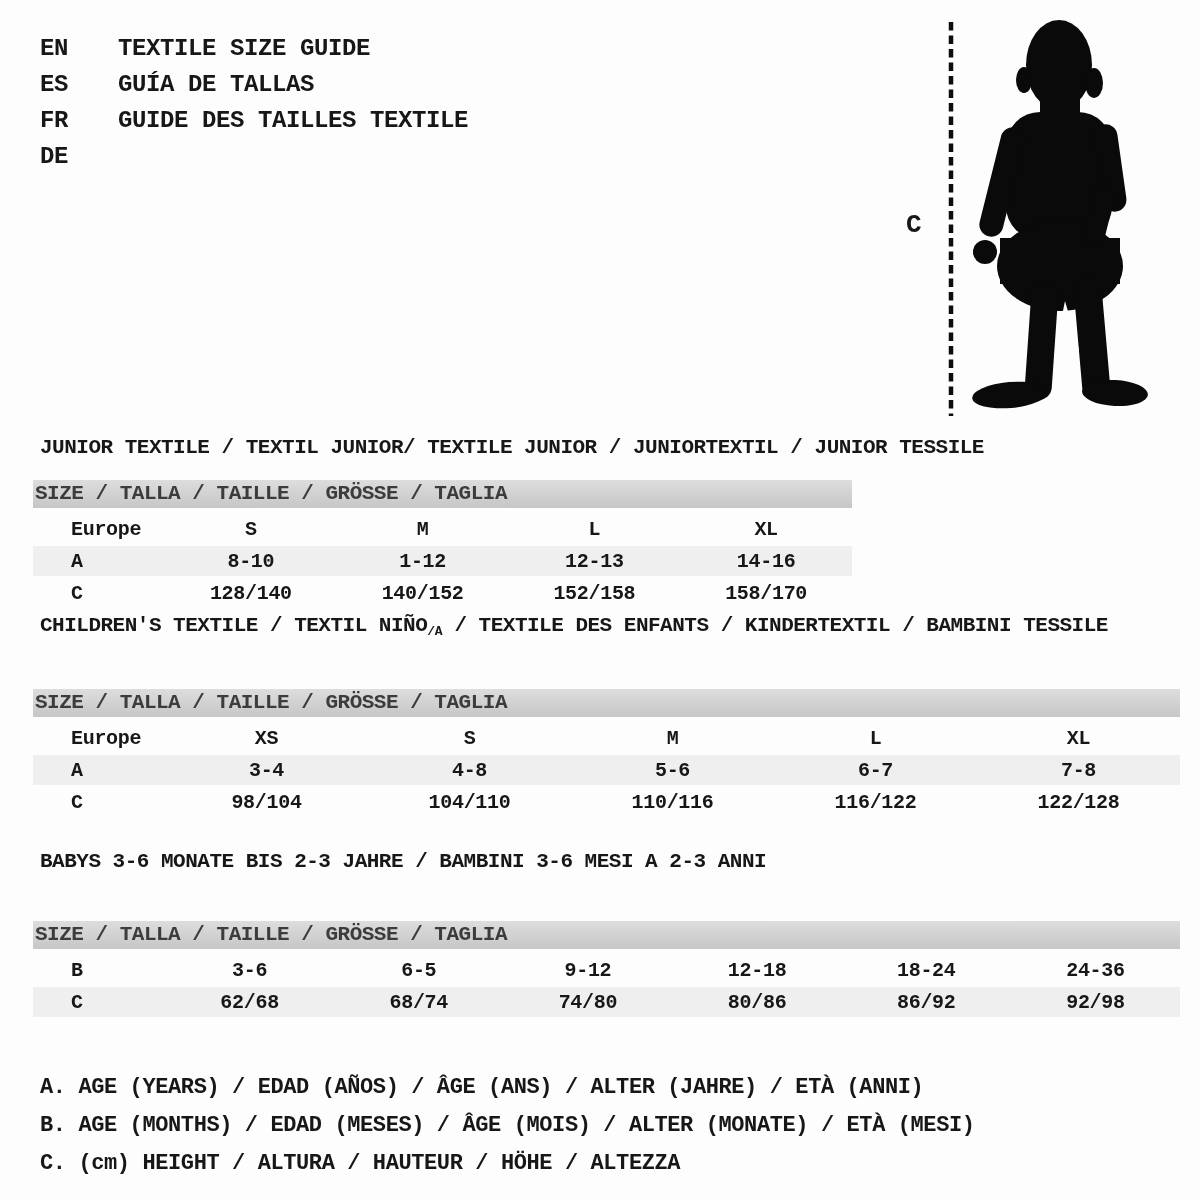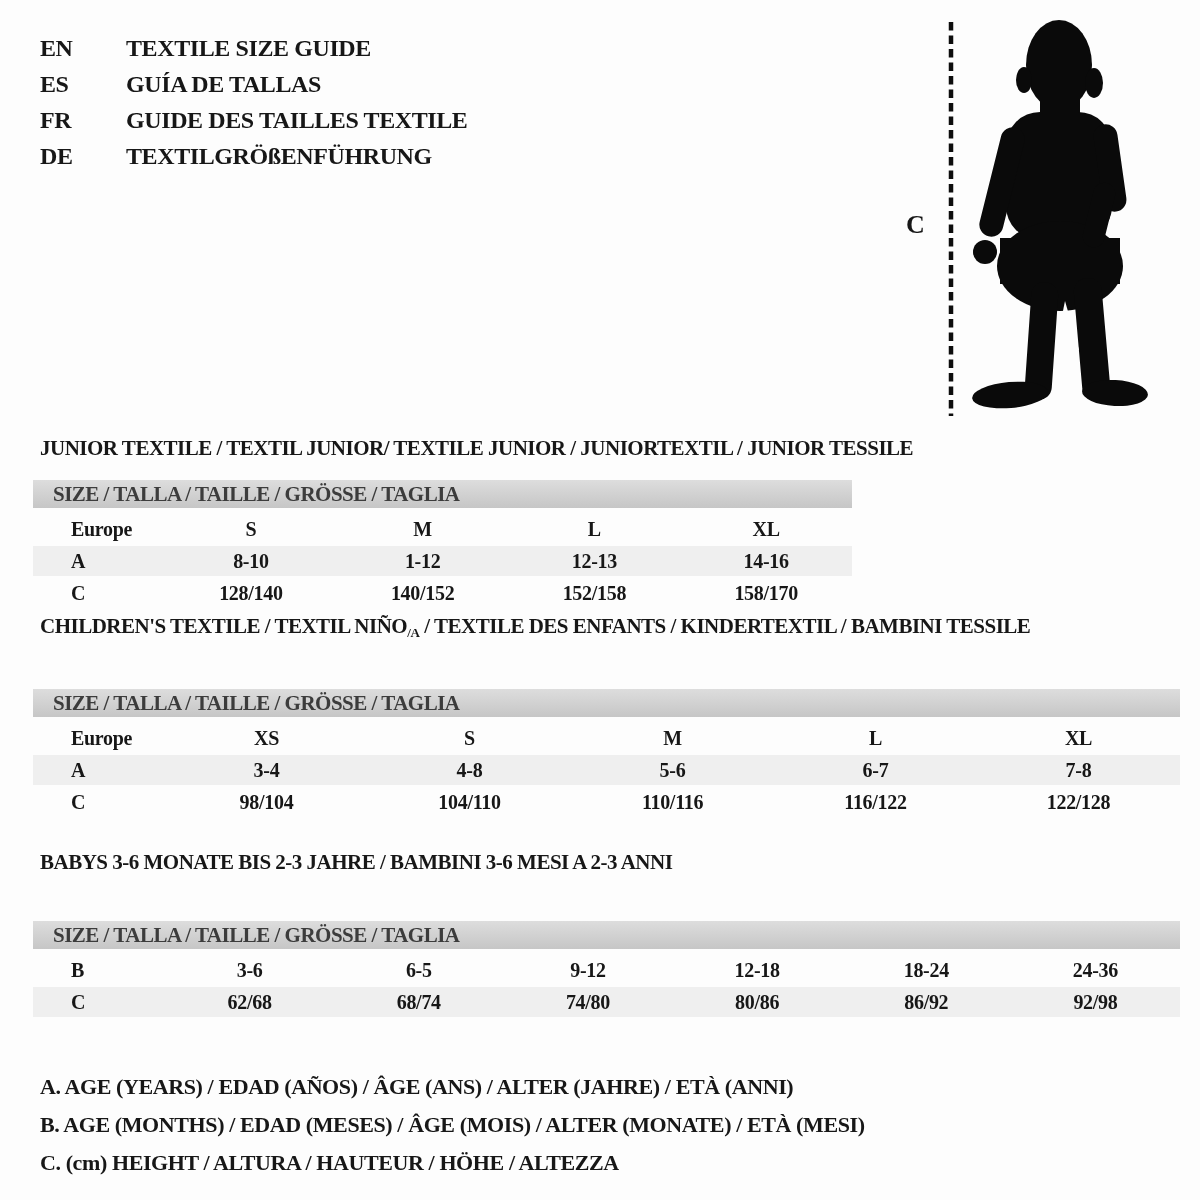--- a/index.html
+++ b/index.html
@@ -1,43 +1,43 @@
 <!DOCTYPE html>
 <html style="--bar: #c6c6c6; --alt: #efefef;"><head>
 <meta charset="utf-8">
 <style>
   html,body{margin:0;padding:0;background:#ffffff;}
   .page{
     position:relative;width:1200px;height:1200px;background:#fdfdfd;
-    font-family:Liberation Serif, serif;color:#171717;overflow:hidden;
+    font-family:Liberation Mono, monospace;color:#171717;overflow:hidden;
     font-weight:bold;
   }
   
   .langs{position:absolute;left:40px;top:30px;}
   .lang-row{display:flex;height:36px;align-items:center;font-size:24px;letter-spacing:-0.4px;}
   .lang-code{width:78px;flex:0 0 78px;}
-  .lang-label{white-space:nowrap;margin-left:8px;}
+  .lang-label{white-space:nowrap;}
   
   .figure-svg{position:absolute;left:938px;top:14px;}
   .c-label{position:absolute;left:906px;top:210px;font-size:26px;}
   
   .section-title{position:absolute;left:40px;font-size:21px;letter-spacing:-0.5px;white-space:nowrap;}
   .sub{font-size:13px;vertical-align:-4px;letter-spacing:-0.3px;}
   .title-junior{top:436px;}
   .title-children{top:614px;}
   .title-babies{top:846px;line-height:32px;}
   
   .size-table{position:absolute;left:33px;display:flex;flex-direction:column;}
   .table-junior{top:480px;width:819px;}
   .table-children{top:689px;width:1147px;}
   .table-babies{top:921px;width:1147px;}
   .size-bar{
     height:28px;line-height:28px;flex:0 0 28px;
     background:linear-gradient(#dddddd, var(--bar,#c6c6c6));
-    color:#3c3c3c;font-size:21px;padding-left:20px;letter-spacing:-0.5px;
+    color:#3c3c3c;font-size:21px;padding-left:2px;letter-spacing:-0.5px;
     margin-bottom:6px;
   }
   .trow{display:flex;height:30px;align-items:center;font-size:20px;letter-spacing:-0.3px;margin-bottom:2px;}
   .trow.alt{background:var(--alt,#efefef);}
   .tlabel{width:100px;flex:0 0 100px;padding-left:6px;box-sizing:border-box;margin-left:32px;}
   .tcell{flex:1;text-align:center;}
   
   .legend{position:absolute;left:40px;top:1068px;}
   .legend-line{height:38px;display:flex;align-items:center;font-size:22px;letter-spacing:-0.4px;white-space:nowrap;}
 </style>
@@ -54,21 +54,20 @@
     <div class="lang-row">
       <span class="lang-code">ES</span>
       <span class="lang-label">GUÍA DE TALLAS</span>
     </div>
     <div class="lang-row">
       <span class="lang-code">FR</span>
       <span class="lang-label">GUIDE DES TAILLES TEXTILE</span>
     </div>
     <div class="lang-row">
       <span class="lang-code">DE</span>
-      <span class="lang-label">TEXTILGRÖßENFÜHRUNG</span>
     </div>
   </div>
 
   <div class="c-label">C</div>
 
   <svg class="figure-svg" width="212" height="412" viewBox="0 0 212 412">
     <line x1="13" y1="8" x2="13" y2="402" stroke="#0d0d0d" stroke-width="4.5" stroke-dasharray="8.5 5"></line>
     <g fill="#0a0a0a">
       <ellipse cx="121" cy="51" rx="33" ry="45"></ellipse>
       <ellipse cx="86" cy="66" rx="8" ry="13"></ellipse>

